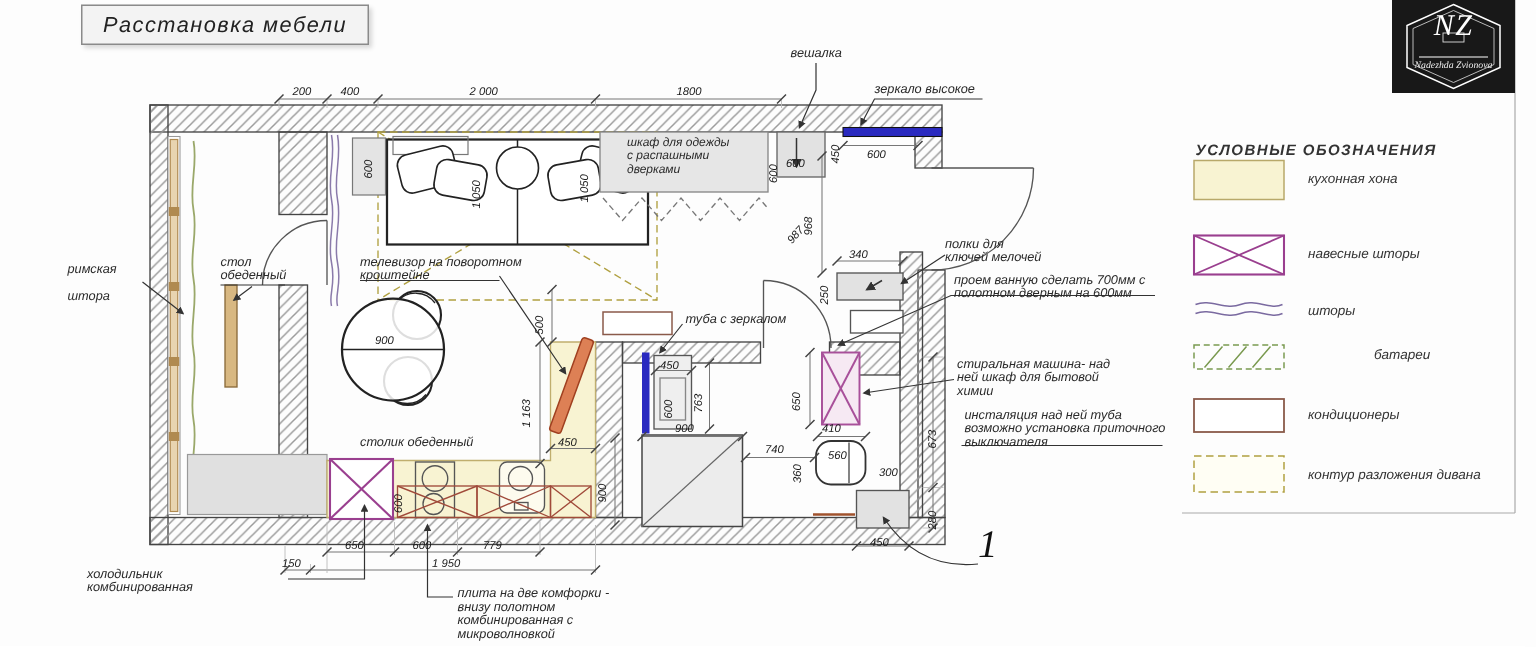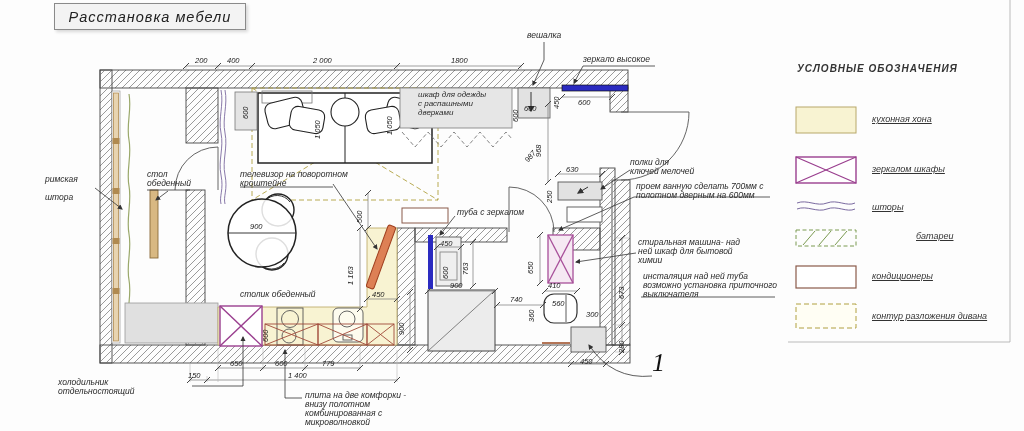--- a/index.html
+++ b/index.html
@@ -8,22 +8,22 @@
   svg{position:absolute;left:0;top:0;}
   .titlebox{position:absolute;left:54px;top:3px;width:190px;height:25px;background:#f3f3f3;
     border:1px solid #8a8a8a;box-shadow:2px 2px 3px rgba(0,0,0,.15);display:flex;align-items:center;justify-content:center;
     font:italic 14.5px "Liberation Sans",sans-serif;color:#222;letter-spacing:1px;}
   .logo{position:absolute;left:928px;top:0;width:82px;height:62px;background:#181818;}
   .logo svg{position:absolute;left:0;top:0;}
   .logo .mono{position:absolute;left:0;top:6px;width:82px;text-align:center;
     font:italic 20px "Liberation Serif",serif;color:#fff;letter-spacing:1px;}
   .logo .nm{position:absolute;left:0;top:40px;width:82px;text-align:center;
     font:italic 6.5px "Liberation Serif",serif;color:#eee;white-space:nowrap;}
-  .lgd-h{position:absolute;font:italic bold 10px "Liberation Sans",sans-serif;color:#333;letter-spacing:1px;}
-  .lgd-l{position:absolute;font:italic 9px "Liberation Sans",sans-serif;color:#333;white-space:nowrap;text-decoration:underline;}
+  .lgd-h{position:absolute;font:italic bold 10px "Liberation Sans",sans-serif;color:#333;letter-spacing:1px;margin-top:32px;}
+  .lgd-l{position:absolute;font:italic 9px "Liberation Sans",sans-serif;color:#333;white-space:nowrap;}
   .sw{position:absolute;left:795px;width:62px;}
   .lb{position:absolute;font:italic 8.5px "Liberation Sans",sans-serif;color:#2a2a2a;white-space:nowrap;}
   .d{position:absolute;font:italic 7.5px "Liberation Sans",sans-serif;color:#1a1a1a;white-space:nowrap;}
   .vd{position:absolute;font:italic 7.5px "Liberation Sans",sans-serif;color:#1a1a1a;white-space:nowrap;
       transform-origin:0 100%;transform:rotate(-90deg);}
   .dg{position:absolute;font:italic 7.5px "Liberation Sans",sans-serif;color:#1a1a1a;white-space:nowrap;
       transform:rotate(-48deg);}
   .one{position:absolute;font:italic 26px "Liberation Serif",serif;color:#111;}
 </style>
 </head>
@@ -260,38 +260,48 @@
     <path d="M636,253 L576,262" marker-end="url(#ar)"></path>
     <path d="M775,297 L641,297"></path>
     <path d="M652,376 Q612,380 589,345" marker-end="url(#ar)"></path>
   </g>
 </svg>
 
 <div class="titlebox">
   <span>Расстановка мебели</span>
 </div>
 
+<div class="logo">
+  <svg width="82" height="62">
+    <polygon points="41,3 72,17 72,45 41,59 10,45 10,17" fill="none" stroke="#fff" stroke-width="1"></polygon>
+    <polygon points="41,7 68,19 68,43 41,55 14,43 14,19" fill="none" stroke="#ccc" stroke-width="0.6"></polygon>
+    <line x1="18" y1="38" x2="64" y2="38" stroke="#fff" stroke-width="0.8"></line>
+    <rect x="34" y="22" width="14" height="6" fill="none" stroke="#ddd" stroke-width="0.6"></rect>
+  </svg>
+  <div class="mono">NZ</div>
+  <div class="nm">Nadezhda Zvionova</div>
+</div>
 
 <div class="lgd-h" style="left:797px;top:63px">УСЛОВНЫЕ ОБОЗНАЧЕНИЯ</div>
 
 <div class="sw" style="top:106px">
   <svg width="62" height="28">
         <rect x="1" y="1" width="60" height="26" fill="#f8f3d2" stroke="#b8a86a"></rect>
       </svg>
 </div>
 <div class="lgd-l" style="left:872px;top:114px">кухонная хона</div>
 
 <div class="sw" style="top:156px">
   <svg width="62" height="28">
         <rect x="1" y="1" width="60" height="26" fill="#fff" stroke="#9a3f8f" stroke-width="1.4"></rect>
   <line x1="1" y1="1" x2="61" y2="27" stroke="#9a3f8f" stroke-width="1.2"></line>
         <line x1="61" y1="1" x2="1" y2="27" stroke="#9a3f8f" stroke-width="1.2"></line>
       </svg>
 </div>
-<div class="lgd-l" style="left:872px;top:164px">зеркалом шкафы</div>
+<div class="lgd-l" style="left:872px;top:164px">навесные шторы</div>
 
 <div class="sw" style="top:198px">
   <svg width="62" height="16">
         <path d="M2,5 C12,1 22,9 32,5 C42,1 52,9 60,5" fill="none" stroke="#7a6aa0"></path>
   <path d="M2,11 C12,7 22,15 32,11 C42,7 52,15 60,11" fill="none" stroke="#7a6aa0"></path>
       </svg>
 </div>
 <div class="lgd-l" style="left:872px;top:202px">шторы</div>
 
 <div class="sw" style="top:228px">
@@ -323,21 +333,21 @@
 <div class="lb" style="left:418px;top:108px;font-size:8px">дверками</div>
 <div class="lb" style="left:240px;top:169px">телевизор на поворотном</div>
 <div class="lb" style="left:240px;top:178px">кроштейне</div>
 <div class="lb" style="left:457px;top:207px">туба с зеркалом</div>
 <div class="lb" style="left:45px;top:174px">римская</div>
 <div class="lb" style="left:45px;top:192px">штора</div>
 <div class="lb" style="left:147px;top:169px">стол</div>
 <div class="lb" style="left:147px;top:178px">обеденный</div>
 <div class="lb" style="left:240px;top:289px">столик обеденный</div>
 <div class="lb" style="left:58px;top:377px">холодильник</div>
-<div class="lb" style="left:58px;top:386px">отдельностоящий</div>
+<div class="lb" style="left:58px;top:386px">комбинированная</div>
 <div class="lb" style="left:305px;top:390px">плита на две комфорки -</div>
 <div class="lb" style="left:305px;top:399px">внизу полотном</div>
 <div class="lb" style="left:305px;top:408px">комбинированная с</div>
 <div class="lb" style="left:305px;top:417px">микроволновкой</div>
 <div class="lb" style="left:630px;top:157px">полки для</div>
 <div class="lb" style="left:630px;top:166px">ключей мелочей</div>
 <div class="lb" style="left:636px;top:181px">проем  ванную сделать 700мм с</div>
 <div class="lb" style="left:636px;top:190px">полотном дверным на 600мм</div>
 <div class="lb" style="left:638px;top:237px">стиральная машина- над</div>
 <div class="lb" style="left:638px;top:246px">ней шкаф для бытовой</div>
@@ -353,31 +363,31 @@
 <div class="d" style="left:451px;top:56px">1800</div>
 <div class="vd" style="left:250px;top:110px">600</div>
 <div class="vd" style="left:322px;top:130px">1 050</div>
 <div class="vd" style="left:394px;top:126px">1 050</div>
 <div class="vd" style="left:520px;top:113px">600</div>
 <div class="d" style="left:578px;top:98px">600</div>
 <div class="vd" style="left:561px;top:100px">450</div>
 <div class="d" style="left:524px;top:104px">600</div>
 <div class="vd" style="left:543px;top:148px">968</div>
 <div class="dg" style="left:524px;top:152px">987</div>
-<div class="d" style="left:566px;top:165px">630</div>
+<div class="d" style="left:566px;top:165px">340</div>
 <div class="vd" style="left:554px;top:194px">250</div>
 <div class="vd" style="left:364px;top:214px">500</div>
 <div class="vd" style="left:355px;top:276px">1 163</div>
 <div class="d" style="left:372px;top:290px">450</div>
 <div class="vd" style="left:270px;top:333px">600</div>
 <div class="d" style="left:230px;top:359px">650</div>
 <div class="d" style="left:275px;top:359px">600</div>
 <div class="d" style="left:322px;top:359px">779</div>
 <div class="d" style="left:188px;top:371px">150</div>
-<div class="d" style="left:288px;top:371px">1 400</div>
+<div class="d" style="left:288px;top:371px">1 950</div>
 <div class="vd" style="left:406px;top:326px">900</div>
 <div class="d" style="left:450px;top:281px">900</div>
 <div class="d" style="left:440px;top:239px">450</div>
 <div class="vd" style="left:450px;top:270px">600</div>
 <div class="vd" style="left:470px;top:266px">763</div>
 <div class="vd" style="left:535px;top:265px">650</div>
 <div class="d" style="left:510px;top:295px">740</div>
 <div class="d" style="left:548px;top:281px">410</div>
 <div class="vd" style="left:536px;top:313px">360</div>
 <div class="d" style="left:552px;top:299px">560</div>

